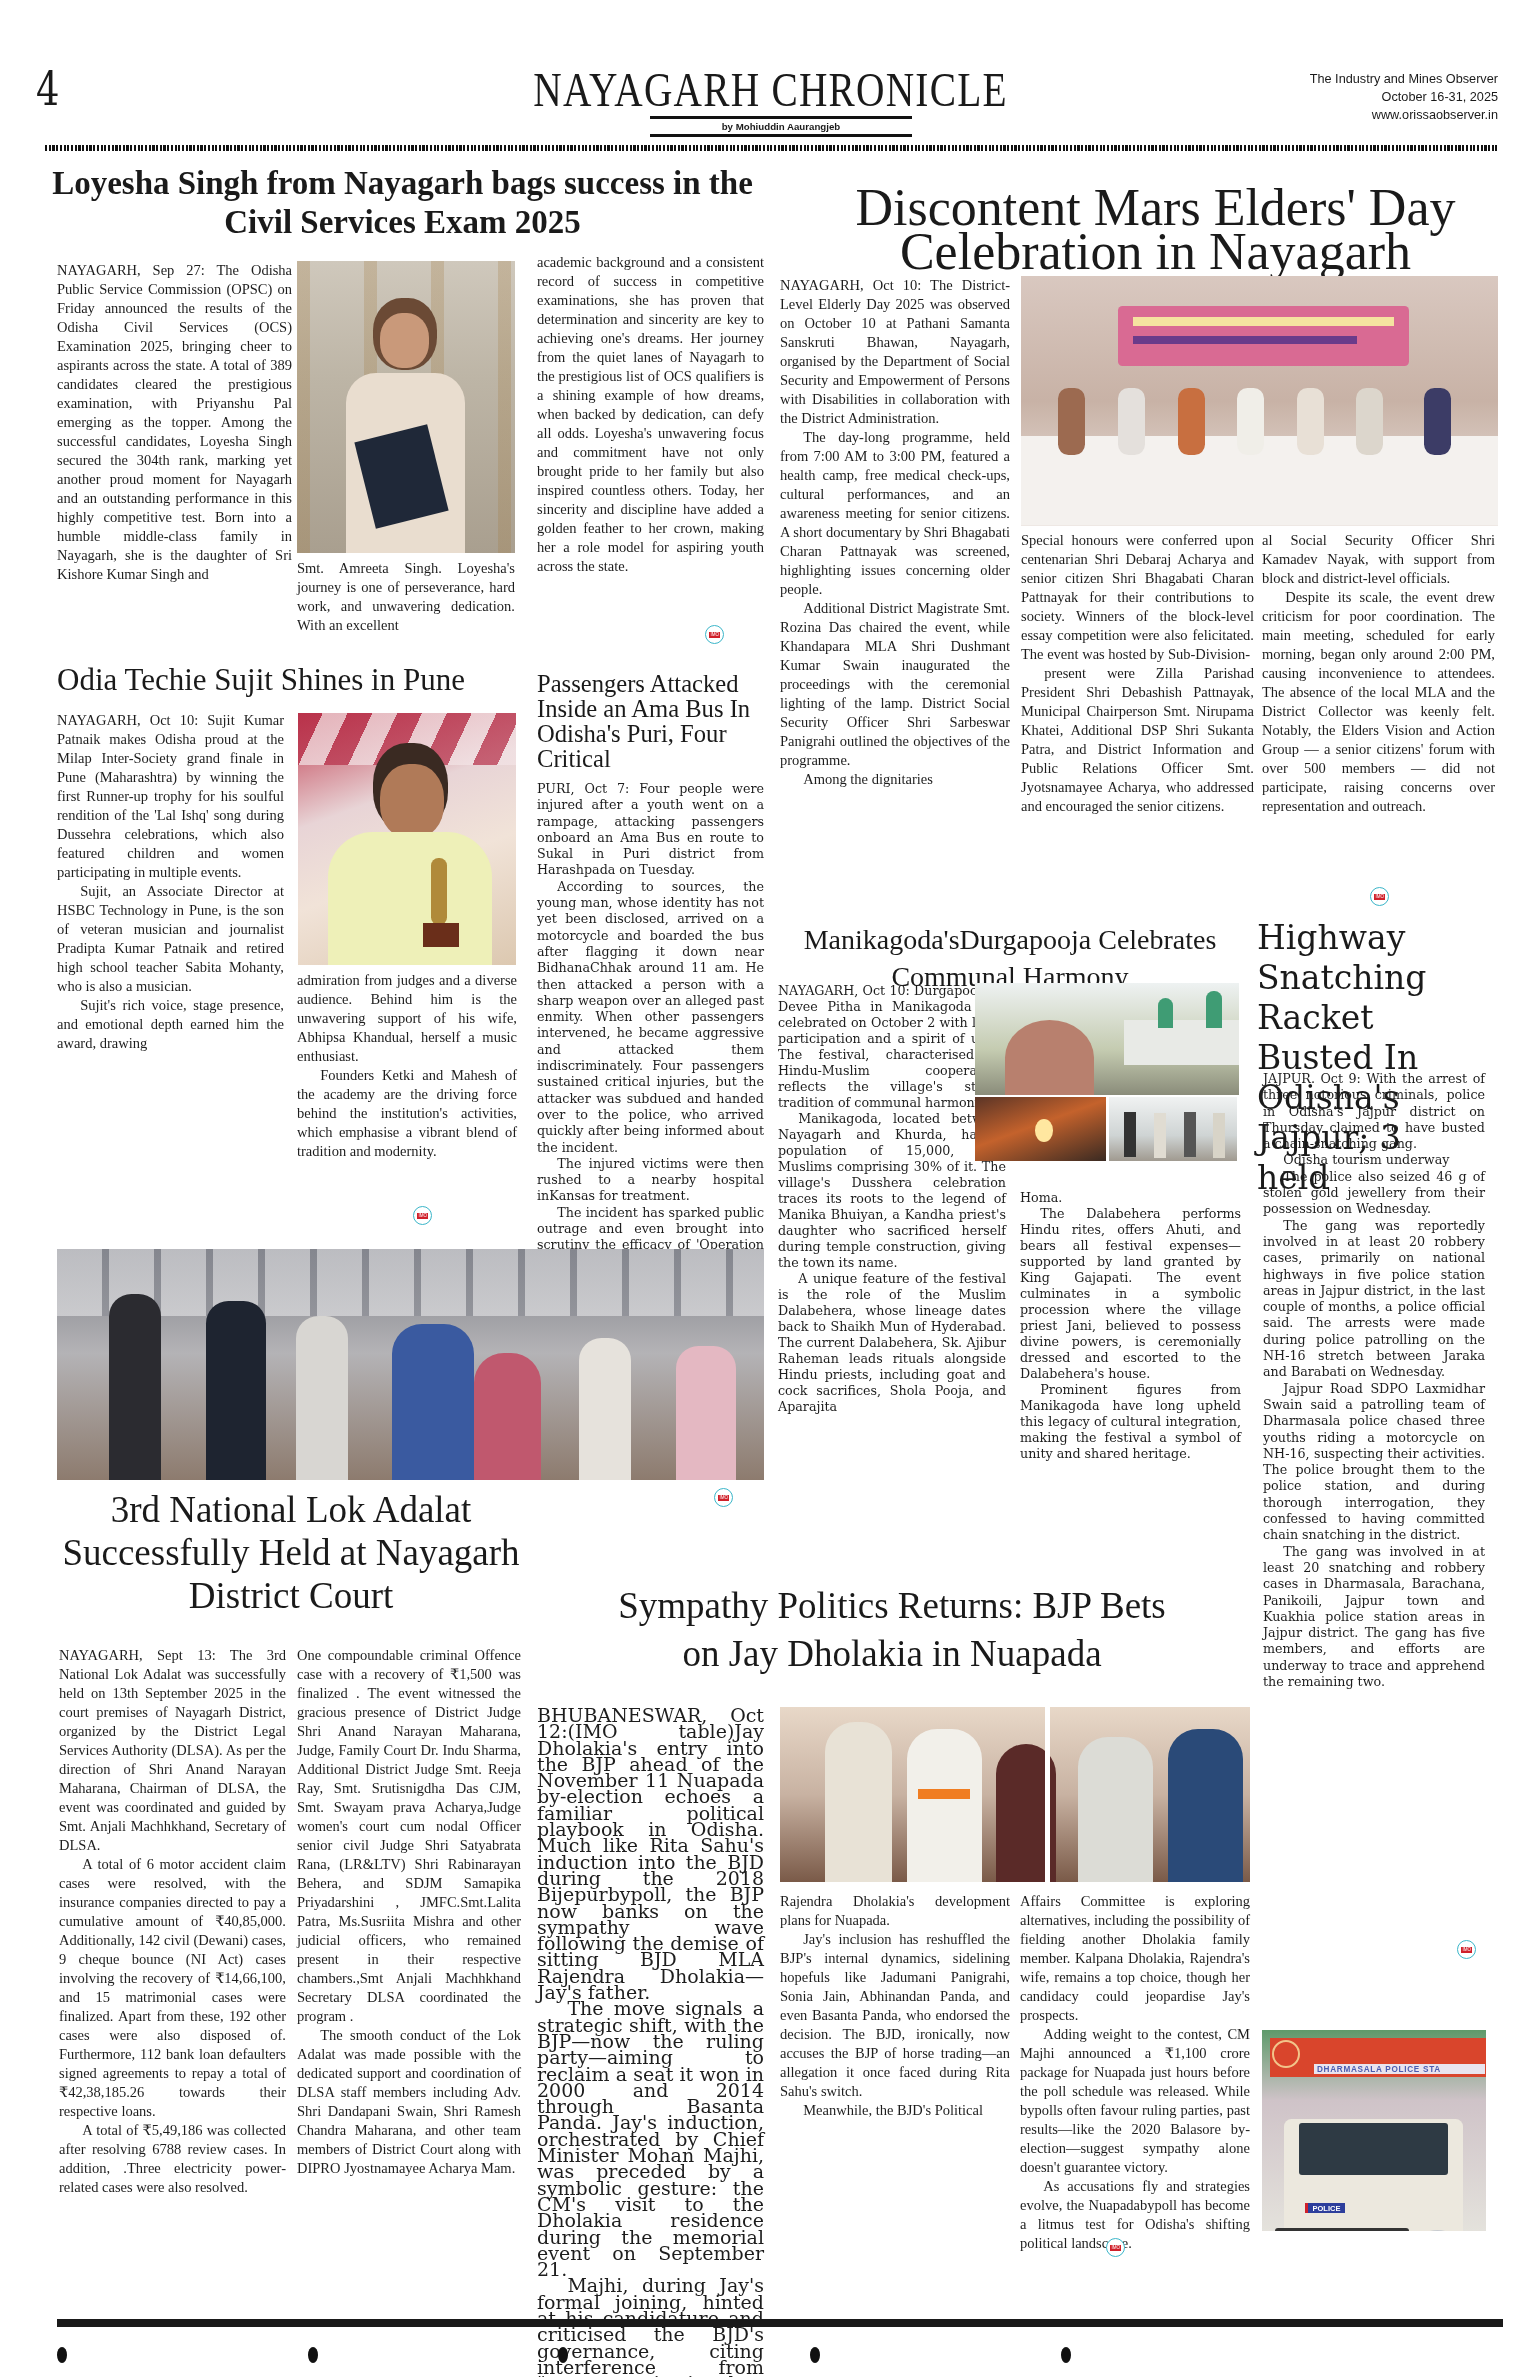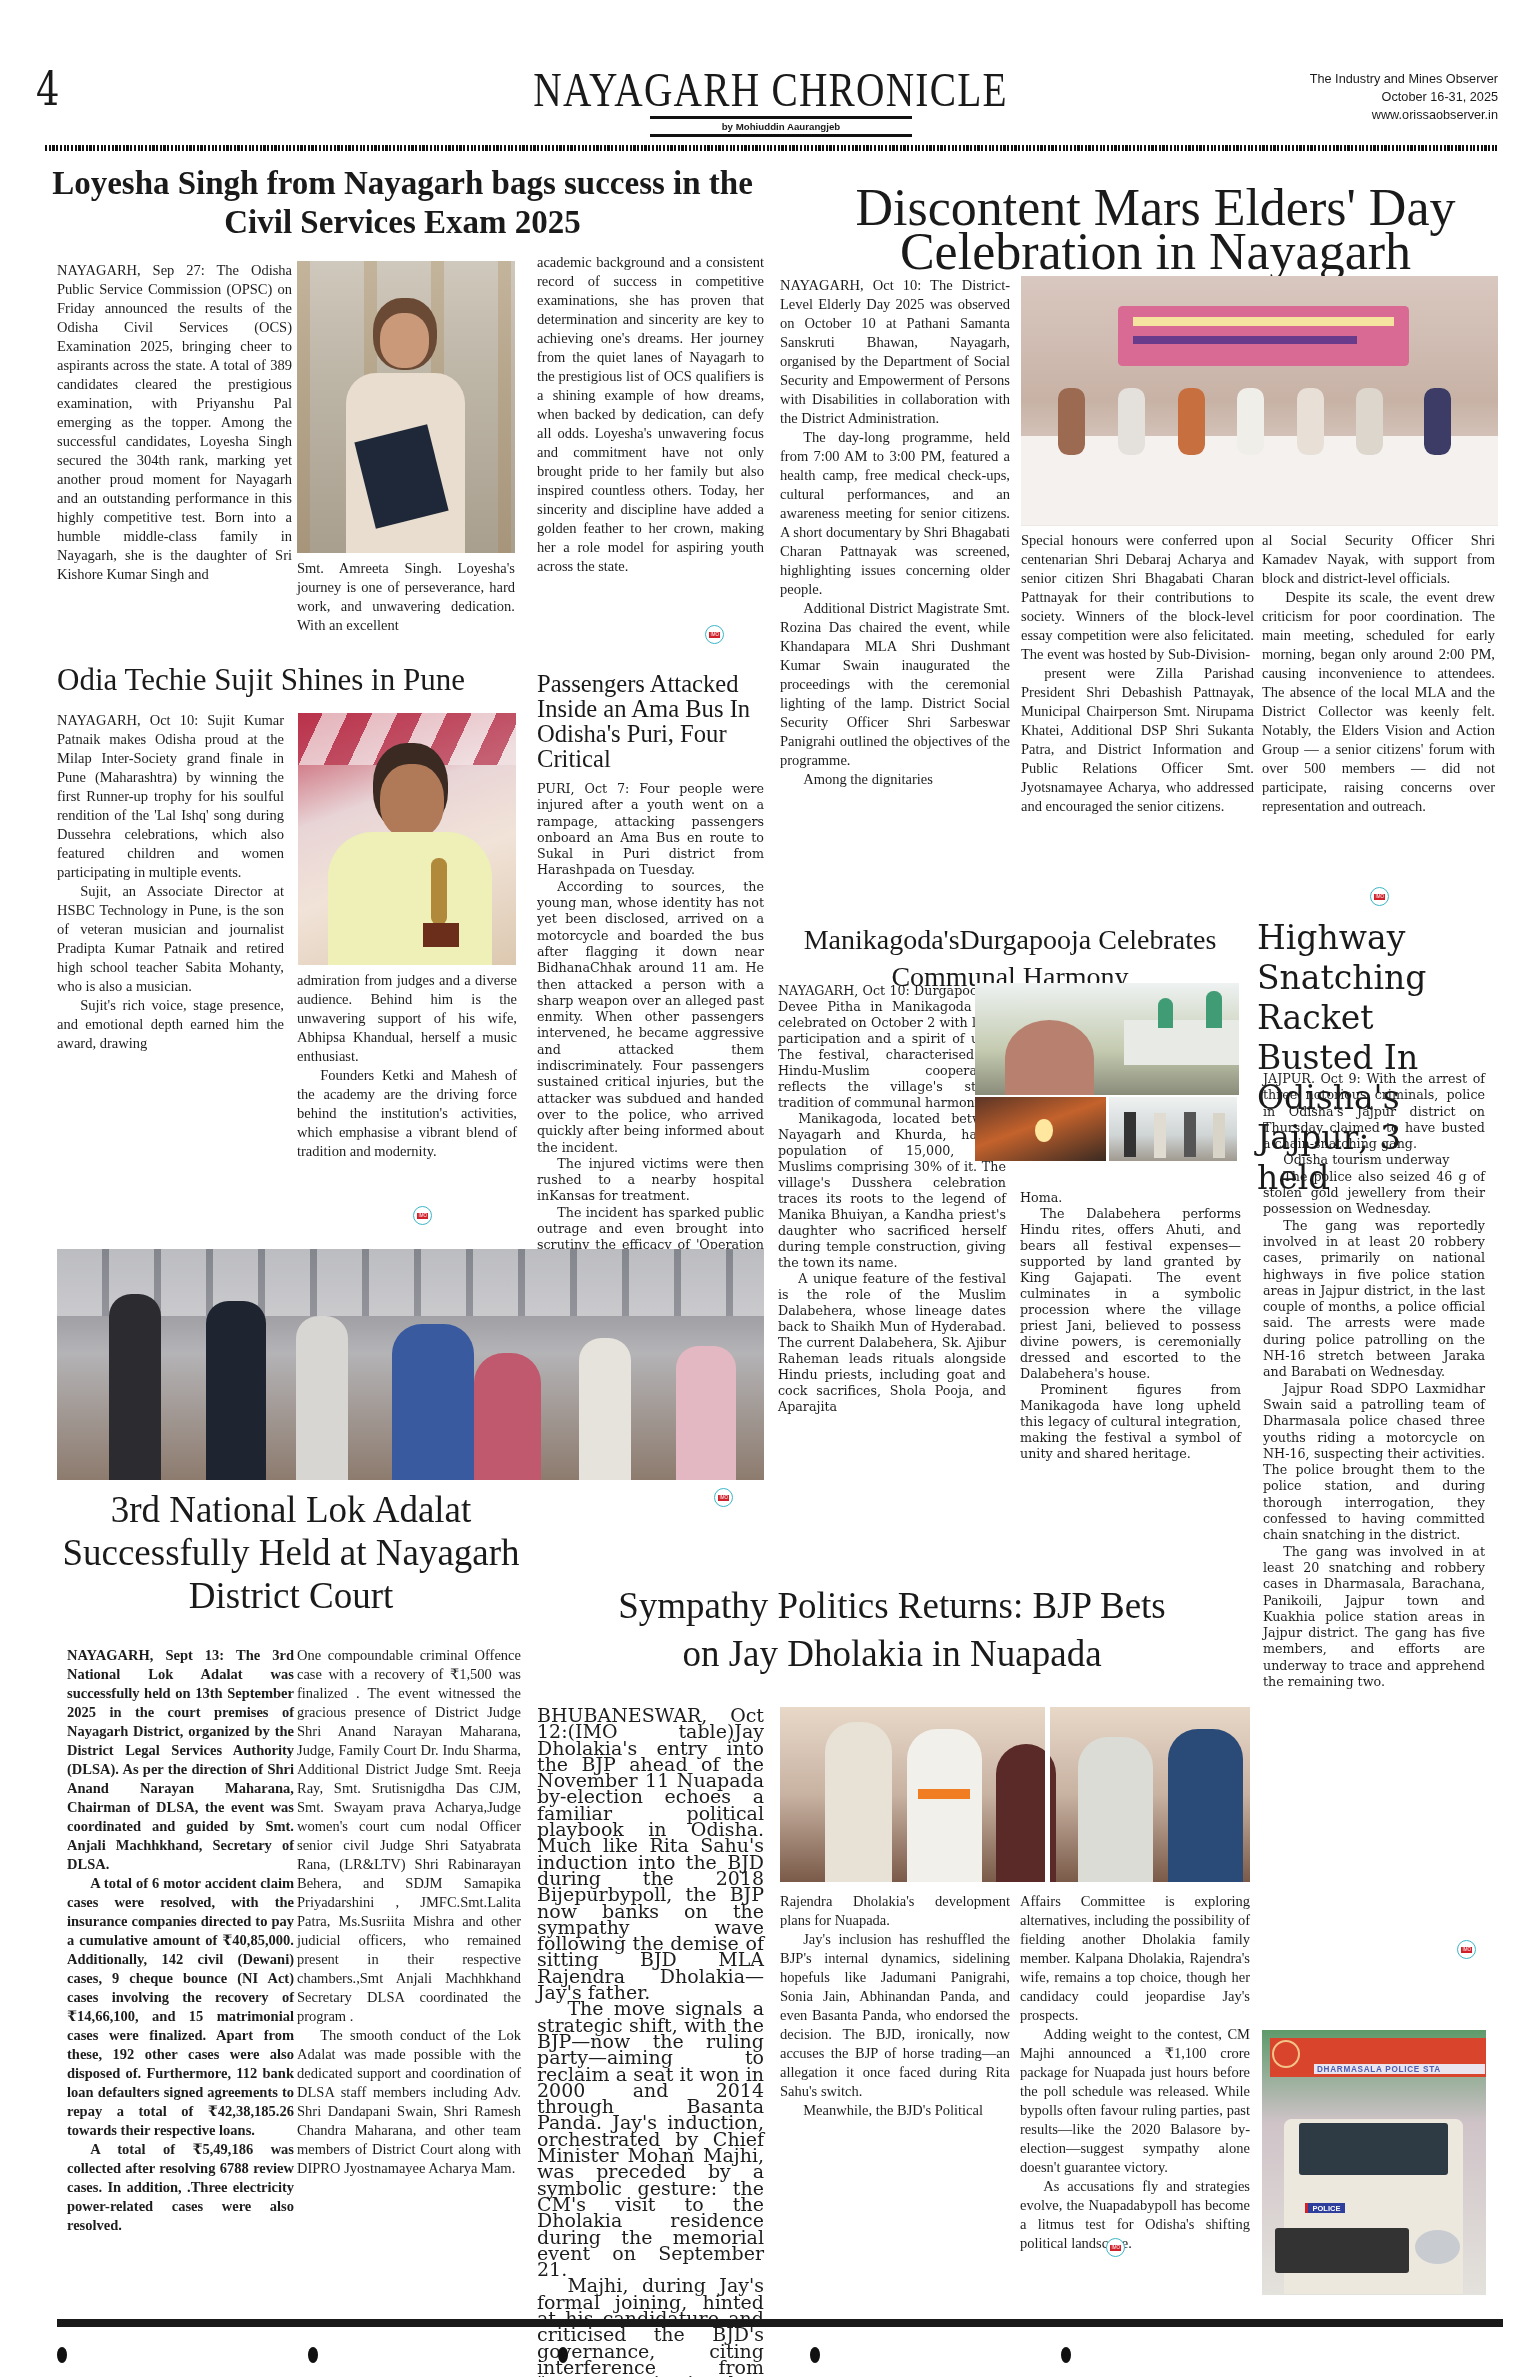--- a/index.html
+++ b/index.html
@@ -170,21 +170,21 @@
   <p>Odisha tourism underway</p>
   <p>The police also seized 46 g of stolen gold jewellery from their possession on Wednesday.</p>
   <p>The gang was reportedly involved in at least 20 robbery cases, primarily on national highways in five police station areas in Jajpur district, in the last couple of months, a police official said. The arrests were made during police patrolling on the NH-16 stretch between Jaraka and Barabati on Wednesday.</p>
   <p>Jajpur Road SDPO Laxmidhar Swain said a patrolling team of Dharmasala police chased three youths riding a motorcycle on NH-16, suspecting their activities. The police brought them to the police station, and during thorough interrogation, they confessed to having committed chain snatching in the district.</p>
   <p>The gang was involved in at least 20 snatching and robbery cases in Dharmasala, Barachana, Panikoili, Jajpur town and Kuakhia police station areas in Jajpur district. The gang has five members, and efforts are underway to trace and apprehend the remaining two.</p>
 </div>
 <div class="imo" style="left:1457px;top:1940px;">
     <span>IMO</span>
   </div>
 
-<div class="photo" style="left:1262px;top:2030px;width:224px;height:265px;background:linear-gradient(180deg,#5e9a6a 0%,#cfc3c8 35%,#e4e2dc 100%);">
+<div class="photo" style="left:1262px;top:2030px;width:224px;height:201px;background:linear-gradient(180deg,#5e9a6a 0%,#cfc3c8 35%,#e4e2dc 100%);">
   <div style="position:absolute;left:7.5px;top:7.5px;width:216px;height:39px;background:#d9452c;"></div>
   <div style="position:absolute;left:10.4px;top:10.4px;width:28px;height:28px;border-radius:50%;border:2.2px solid #f2c48a;"></div>
   <div style="position:absolute;left:52px;top:34px;width:171px;font-family:'Liberation Sans',sans-serif;font-weight:bold;font-size:8.2px;letter-spacing:0.7px;color:#4a5bb0;background:#e9e4ee;padding:0.7px 3px;white-space:nowrap;overflow:hidden;">DHARMASALA POLICE STA</div>
   <div style="position:absolute;left:22.4px;top:89px;width:179px;height:175px;background:#ece8de;border-radius:7.5px 7.5px 0 0;"></div>
   <div style="position:absolute;left:37px;top:93px;width:149px;height:52px;background:#2e3a44;border-radius:3px;"></div>
   <div style="position:absolute;left:43px;top:173px;font-family:'Liberation Sans',sans-serif;font-weight:bold;font-size:7.5px;color:#fff;background:#2d3e9c;border-left:3px solid #d0202a;padding:0.7px 4.5px;">POLICE</div>
   <div style="position:absolute;left:13.4px;top:198px;width:134px;height:45px;background:#333;border-radius:3px;"></div>
   <div style="position:absolute;left:153px;top:200px;width:45px;height:34px;background:#c8ccd0;border-radius:50%;"></div>
 </div>
 
@@ -194,21 +194,21 @@
   <div style="position:absolute;left:149px;top:52px;width:60px;height:179px;background:#1e2430;border-radius:22.4px 22.4px 0 0;"></div>
   <div style="position:absolute;left:239px;top:67px;width:52px;height:164px;background:#d8d6d2;border-radius:22.4px 22.4px 0 0;"></div>
   <div style="position:absolute;left:335px;top:75px;width:82px;height:157px;background:#3a5aa0;border-radius:30px 30px 0 0;"></div>
   <div style="position:absolute;left:417px;top:104px;width:67px;height:127px;background:#c0586e;border-radius:30px 30px 0 0;"></div>
   <div style="position:absolute;left:522px;top:89px;width:52px;height:142px;background:#e6e2dc;border-radius:22.4px 22.4px 0 0;"></div>
   <div style="position:absolute;left:619px;top:97px;width:60px;height:134px;background:#e4b8c2;border-radius:22.4px 22.4px 0 0;"></div>
 </div>
 
 <div class="abs headline" style="left:60px;top:1488px;width:462px;font-size:37px;line-height:43px;">3rd National Lok Adalat Successfully Held at Nayagarh District Court</div>
 
-<div class="abs col-text" style="left:67px;top:1646px;width:227px;font-weight:bold;">
+<div class="abs col-text" style="left:59px;top:1646px;width:227px;">
   <p>NAYAGARH, Sept 13: The 3rd National Lok Adalat was successfully held on 13th September 2025 in the court premises of Nayagarh District, organized by the District Legal Services Authority (DLSA). As per the direction of Shri Anand Narayan Maharana, Chairman of DLSA, the event was coordinated and guided by Smt. Anjali Machhkhand, Secretary of DLSA.</p>
   <p>A total of 6 motor accident claim cases were resolved, with the insurance companies directed to pay a cumulative amount of ₹40,85,000. Additionally, 142 civil (Dewani) cases, 9 cheque bounce (NI Act) cases involving the recovery of ₹14,66,100, and 15 matrimonial cases were finalized. Apart from these, 192 other cases were also disposed of. Furthermore, 112 bank loan defaulters signed agreements to repay a total of ₹42,38,185.26 towards their respective loans.</p>
   <p>A total of ₹5,49,186 was collected after resolving 6788 review cases. In addition, .Three electricity power-related cases were also resolved.</p>
 </div>
 
 <div class="abs col-text" style="left:297px;top:1646px;width:224px;">
   <p>One compoundable criminal Offence case with a recovery of ₹1,500 was finalized . The event witnessed the gracious presence of District Judge Shri Anand Narayan Maharana, Judge, Family Court Dr. Indu Sharma, Additional District Judge Smt. Reeja Ray, Smt. Srutisnigdha Das CJM, Smt. Swayam prava Acharya,Judge women's court cum nodal Officer senior civil Judge Shri Satyabrata Rana, (LR&amp;LTV) Shri Rabinarayan Behera, and SDJM Samapika Priyadarshini , JMFC.Smt.Lalita Patra, Ms.Susriita Mishra and other judicial officers, who remained present in their respective chambers.,Smt Anjali Machhkhand Secretary DLSA coordinated the program .</p>
   <p>The smooth conduct of the Lok Adalat was made possible with the dedicated support and coordination of DLSA staff members including Adv. Shri Dandapani Swain, Shri Ramesh Chandra Maharana, and other team members of District Court along with DIPRO Jyostnamayee Acharya Mam.</p>
 </div>
 

